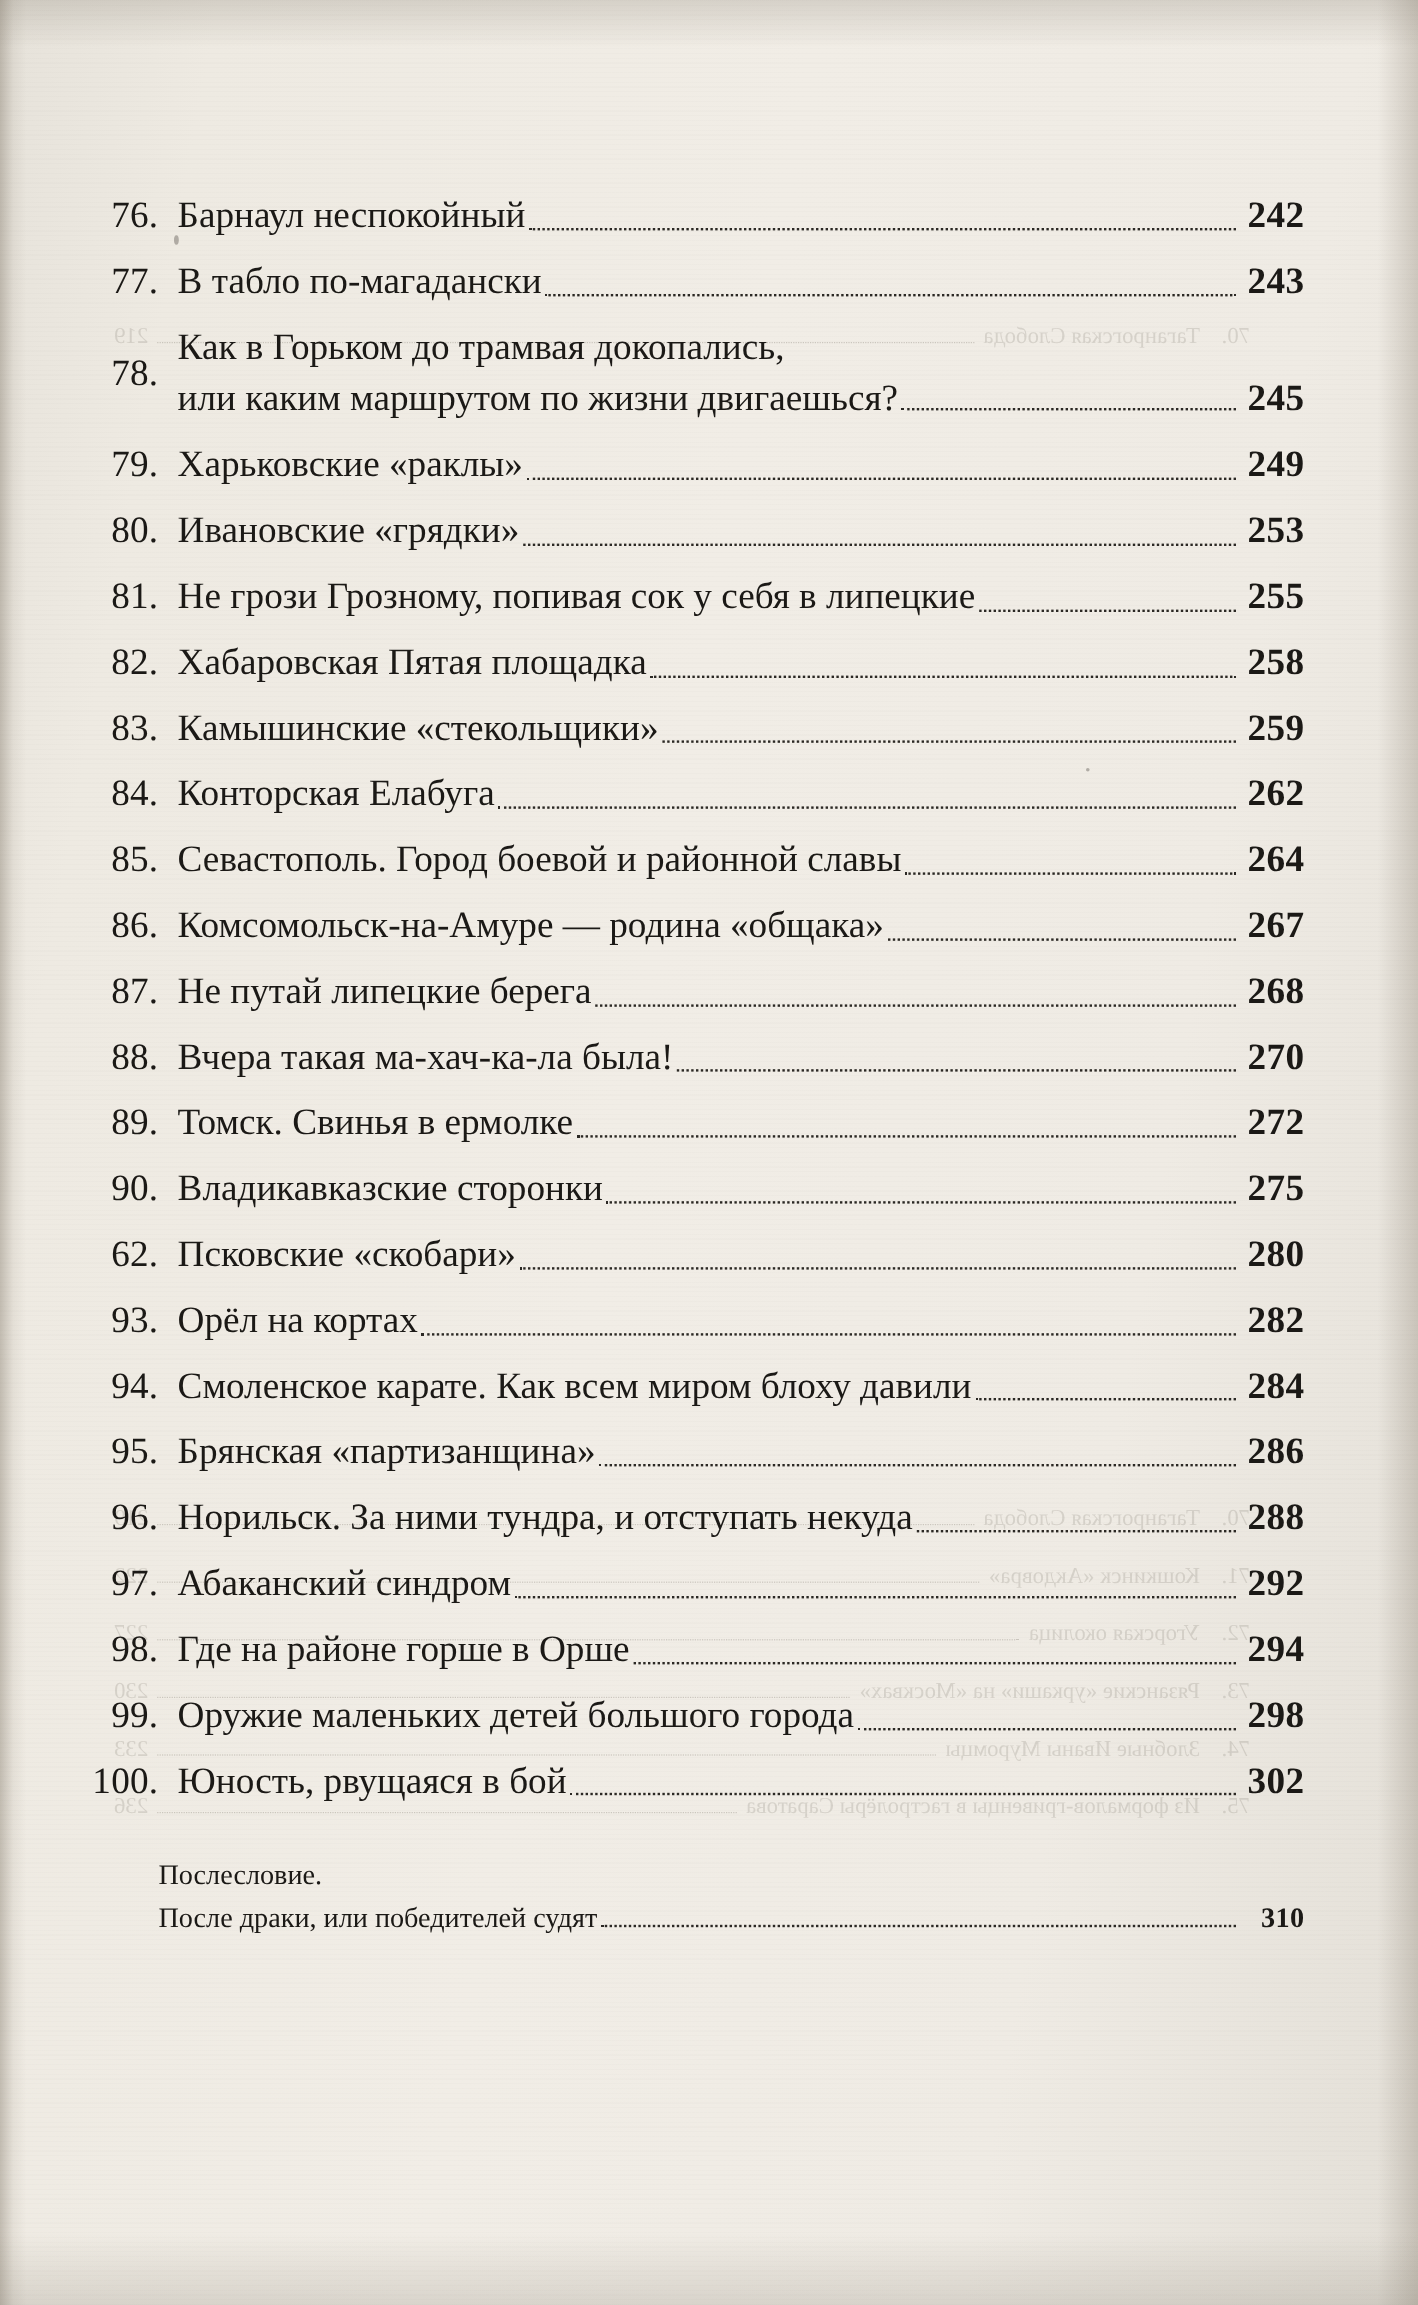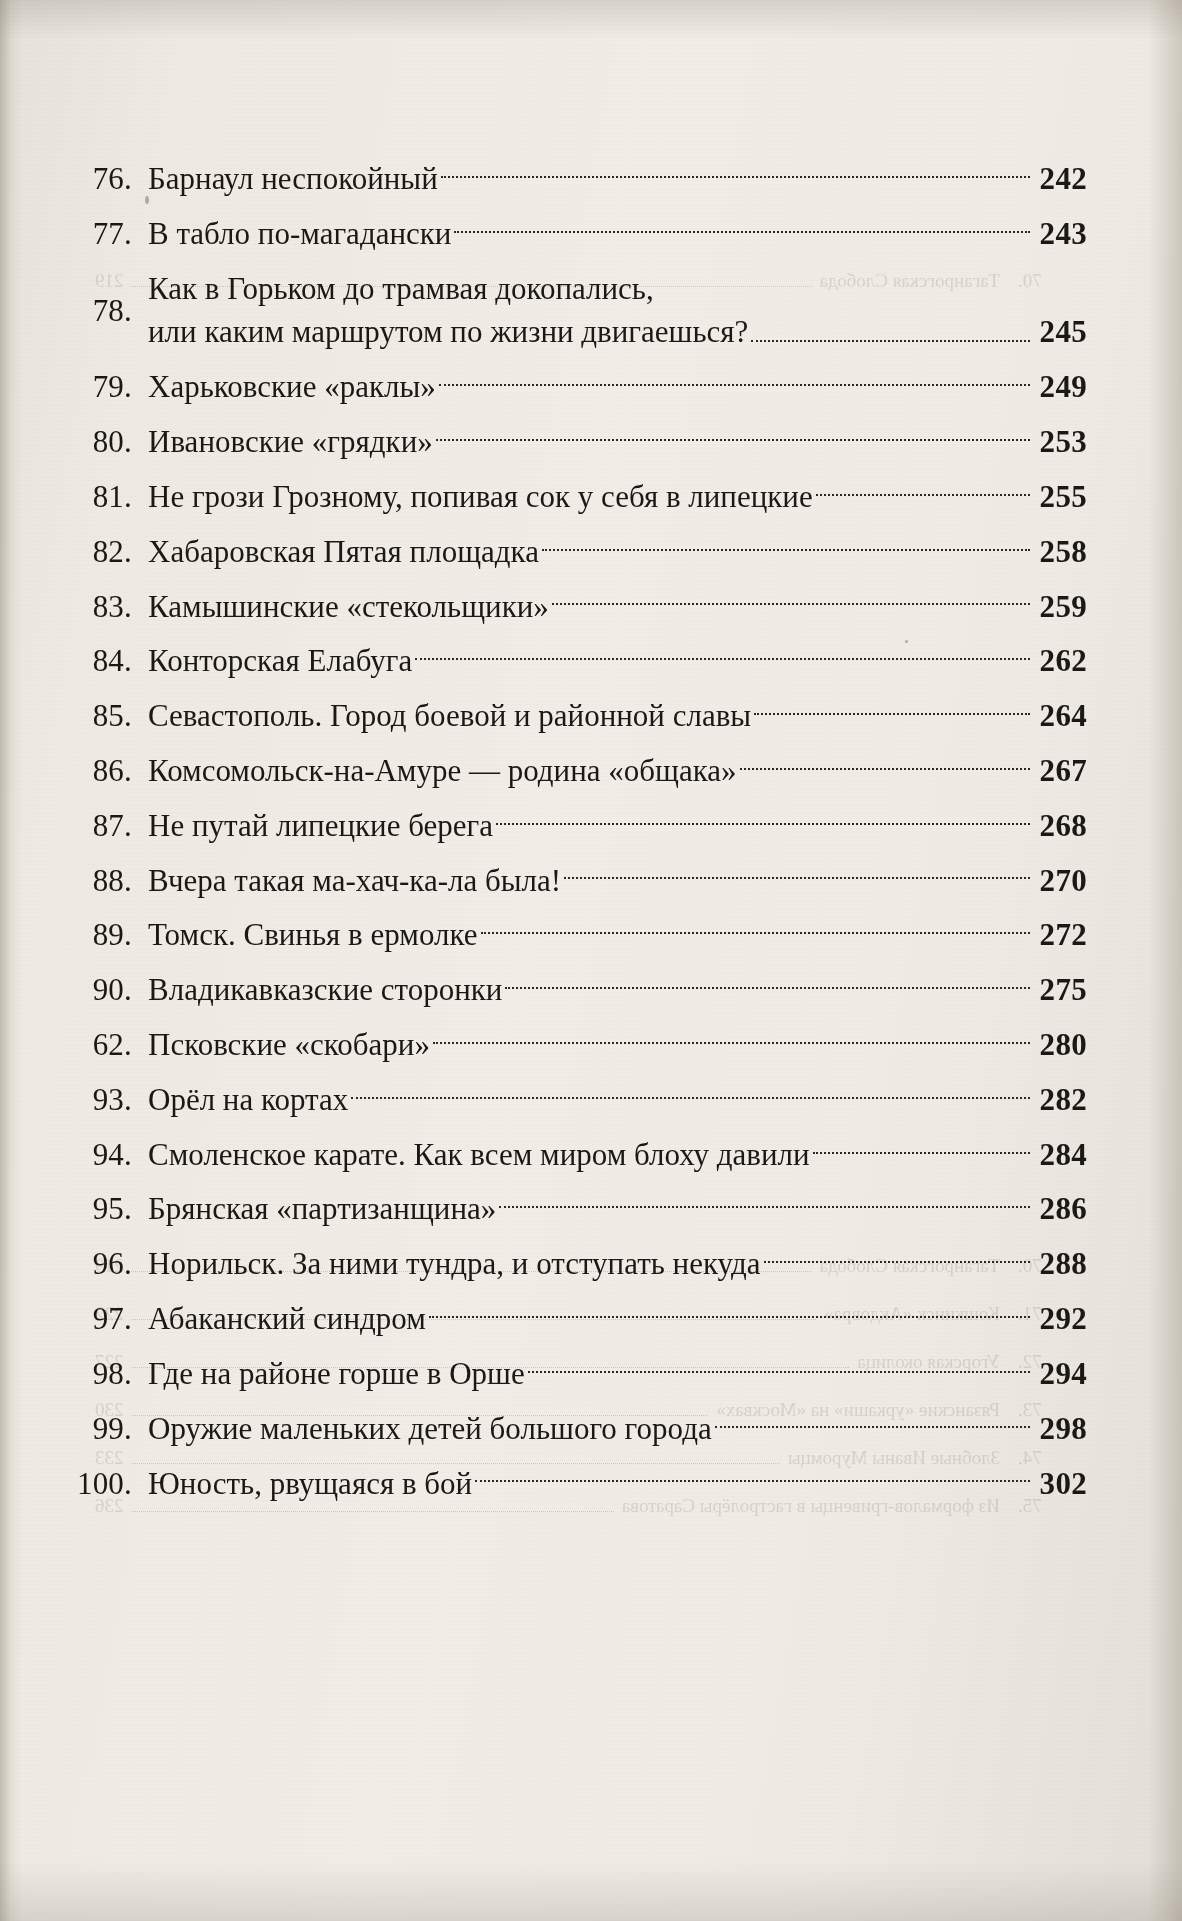--- a/index.html
+++ b/index.html
@@ -107,21 +107,21 @@
   .num {
     flex: none;
     width: 84px;
     text-align: right;
     padding-right: 16px;
     letter-spacing: 0.2px;
   }
   .title-wrap {
     flex: 1 1 auto;
     display: flex;
-    align-items: center;
+    align-items: flex-end;
     min-width: 0;
   }
   .title {
     flex: 0 1 auto;
     white-space: nowrap;
   }
   .dots {
     flex: 1 1 auto;
     min-width: 10px;
     border-bottom: 2px dotted #2b2824;
@@ -455,20 +455,28 @@
 
     <div class="row">
       <span class="num">100.</span>
       <span class="title-wrap">
         <span class="title">Юность, рвущаяся в бой</span>
         <span class="dots"></span>
         <span class="pg">302</span>
       </span>
     </div>
 
+    <div class="afterword">
+      <div class="aw-line1">Послесловие.</div>
+      <div class="aw-line2">
+        <span class="title">После драки, или победителей судят</span>
+        <span class="dots"></span>
+        <span class="pg">310</span>
+      </div>
+    </div>
 
   </div>
 
   <div class="speck" style="left: 145px; top: 196px; width: 4px; height: 8px;"></div>
   <div class="speck" style="left: 905px; top: 640px; width: 3px; height: 3px;"></div>
 
   <div class="left-shadow"></div>
   <div class="right-edge"></div>
   <div class="top-edge"></div>
   <div class="bottom-edge"></div>

